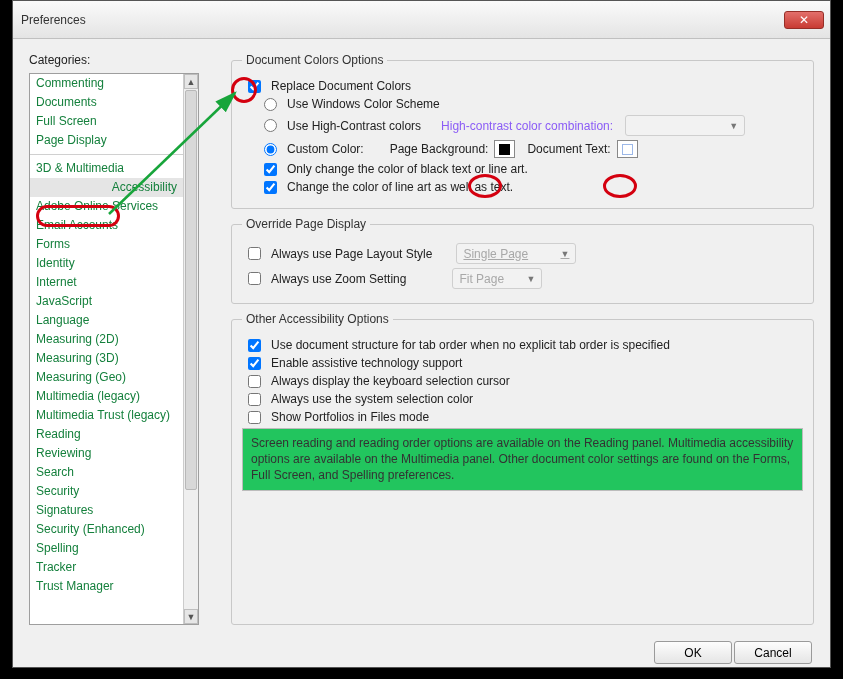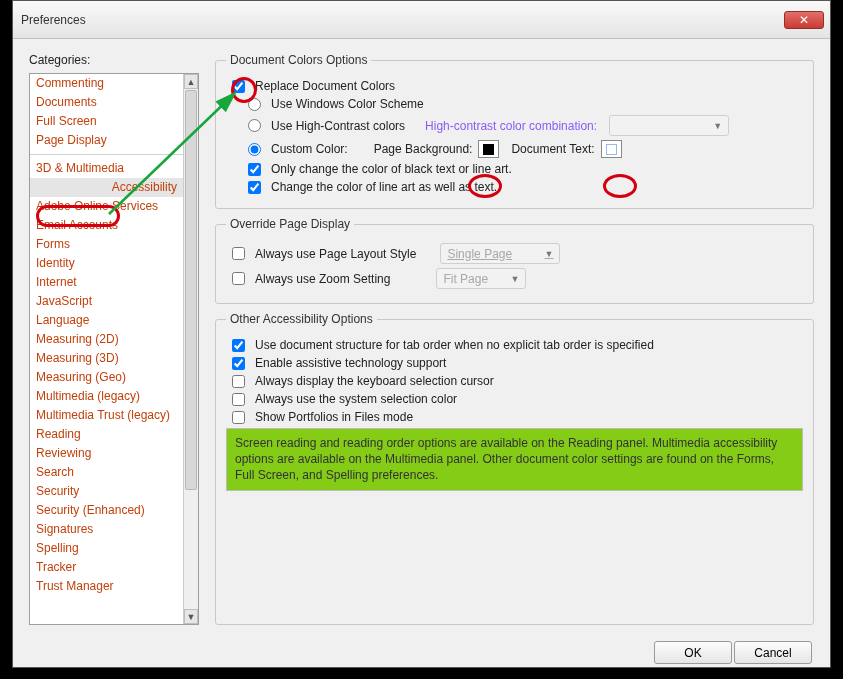--- a/index.html
+++ b/index.html
@@ -1,45 +1,45 @@
 <!DOCTYPE html>
 <html><head>
 <meta charset="utf-8">
 <style>
   * { box-sizing: border-box; font-family: "Segoe UI", Tahoma, sans-serif; font-size: 12px; }
   body { margin: 0; background: #000; width: 843px; height: 679px; position: relative; overflow: hidden; }
   .window { position: absolute; left: 12px; top: 0; width: 819px; height: 668px; background: #f0f0f0; border: 1px solid #555; box-shadow: 2px 2px 6px rgba(0,0,0,.4); }
   .titlebar { height: 38px; background: linear-gradient(#fafafa,#e4e4e4); border-bottom: 1px solid #c0c0c0; display: flex; align-items: center; padding: 0 6px 0 8px; }
   .titlebar .title { flex: 1; color: #333; }
   .close-btn { width: 40px; height: 18px; background: linear-gradient(#e36f6a,#c83b33); border: 1px solid #962e27; border-radius: 3px; color: #fff; display: flex; align-items: center; justify-content: center; font-size: 11px; cursor: pointer; }
-  .content { display: flex; padding: 14px 16px 10px 16px; height: 596px; gap: 16px; }
+  .content { display: flex; padding: 14px 16px 10px 16px; height: 596px; gap: 32px; }
   .left { width: 170px; display: flex; flex-direction: column; }
   .left-label { margin-bottom: 6px; color: #222; }
   .cat-list { flex: 1; background: #fff; border: 1px solid #9e9e9e; overflow: hidden; position: relative; }
   .cat-inner { position: absolute; left:0; top:0; right:15px; bottom:0; overflow:hidden; }
-  .cat-item { padding: 1px 6px; color: #c2410c; cursor: pointer; white-space: nowrap; line-height: 17px; }
+  .cat-item { padding: 1px 6px; color: #15803d; cursor: pointer; white-space: nowrap; line-height: 17px; }
   .cat-item.selected { background: #e5e5e5; text-align: right; }
   .cat-sep { height: 1px; background: #d0d0d0; margin: 4px 0; }
   .scrollbar { position: absolute; right:0; top:0; width:15px; bottom:0; background: #efefef; border-left:1px solid #ccc; }
   .sb-btn { height:15px; background:#e6e6e6; border:1px solid #bebebe; display:flex;align-items:center;justify-content:center; font-size:9px; color:#555;}
   .sb-thumb { position:absolute; left:1px; right:1px; top:16px; height:400px; background:#d8d8d8; border:1px solid #b8b8b8; border-radius:2px;}
   .right { flex: 1; display: flex; flex-direction: column; gap: 8px; }
   fieldset { border: 1px solid #c8c8c8; border-radius: 3px; padding: 8px 10px 10px 10px; margin: 0; }
   legend { padding: 0 4px; color: #333; }
   .row { display: flex; align-items: center; gap: 6px; margin: 4px 0 4px 6px; color: #222; flex-wrap: nowrap; }
   .row.indent { margin-left: 22px; }
   input[type=checkbox], input[type=radio] { margin: 0 4px 0 0; }
   .muted { color: #8b5cf6; }
   .dd { height: 21px; border:1px solid #b9b9b9; background: linear-gradient(#fdfdfd,#eaeaea); border-radius:3px; display:flex; align-items:center; justify-content:space-between; padding: 0 6px; color:#555; min-width: 90px;}
   .dd.disabled { color:#a8a8a8; border-color:#cfcfcf; background:#f2f2f2;}
   .dd .arrow { font-size:9px; color:#777; margin-left:8px;}
   .swatch { width:21px; height:18px; border:1px solid #888; background:#fff; display:flex;align-items:center;justify-content:center; cursor:pointer;}
   .swatch .inner-black { width:11px;height:11px;background:#000;}
   .swatch .inner-white { width:11px;height:11px;background:#fff;border:1px solid #9cb8e8;}
-  .infobox { border:1px solid #bcbcbc; background:#84cc16; padding:6px 8px; color:#333; line-height:1.35; margin-top:4px;}
+  .infobox { border:1px solid #bcbcbc; background:#22c55e; padding:6px 8px; color:#333; line-height:1.35; margin-top:4px;}
   .footer { display:flex; justify-content:flex-end; gap:2px; padding: 6px 18px 0 0; }
   .btn { min-width: 78px; height: 23px; border:1px solid #9a9a9a; background: linear-gradient(#fdfdfd,#e5e5e5); border-radius:3px; cursor:pointer; }
   
   .circle { position:absolute; border:3px solid #d4000f; border-radius:50%; pointer-events:none; }
   .c1 { left: 218px; top: 76px; width: 26px; height: 26px; }
   .c2 { left: 23px;  top: 204px; width: 84px; height: 22px; border-radius: 12px;}
   .c3 { left: 455px; top: 173px; width: 34px; height: 24px; }
   .c4 { left: 590px; top: 173px; width: 34px; height: 24px; }
   svg.arrow { position:absolute; left:0; top:0; pointer-events:none; }
 </style>
@@ -76,22 +76,22 @@
             <div class="cat-item">Language</div>
             <div class="cat-item">Measuring (2D)</div>
             <div class="cat-item">Measuring (3D)</div>
             <div class="cat-item">Measuring (Geo)</div>
             <div class="cat-item">Multimedia (legacy)</div>
             <div class="cat-item">Multimedia Trust (legacy)</div>
             <div class="cat-item">Reading</div>
             <div class="cat-item">Reviewing</div>
             <div class="cat-item">Search</div>
             <div class="cat-item">Security</div>
+            <div class="cat-item">Signatures</div>
             <div class="cat-item">Security (Enhanced)</div>
-            <div class="cat-item">Signatures</div>
             <div class="cat-item">Spelling</div>
             <div class="cat-item">Tracker</div>
             <div class="cat-item">Trust Manager</div>
           </div>
         <div class="scrollbar">
           <div class="sb-btn">▲</div>
           <div class="sb-thumb"></div>
           <div class="sb-btn" style="position:absolute;bottom:0;left:0;right:0;">▼</div>
         </div>
       </div>

